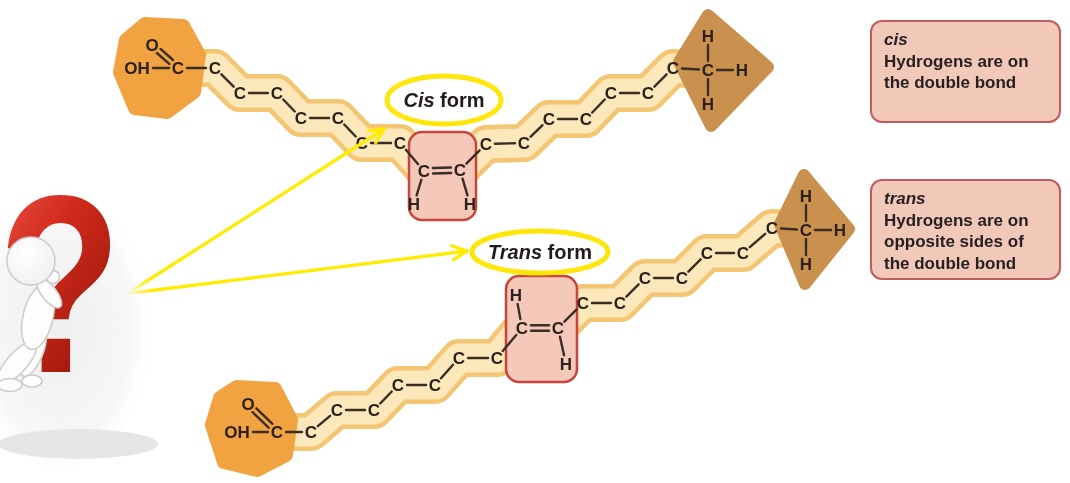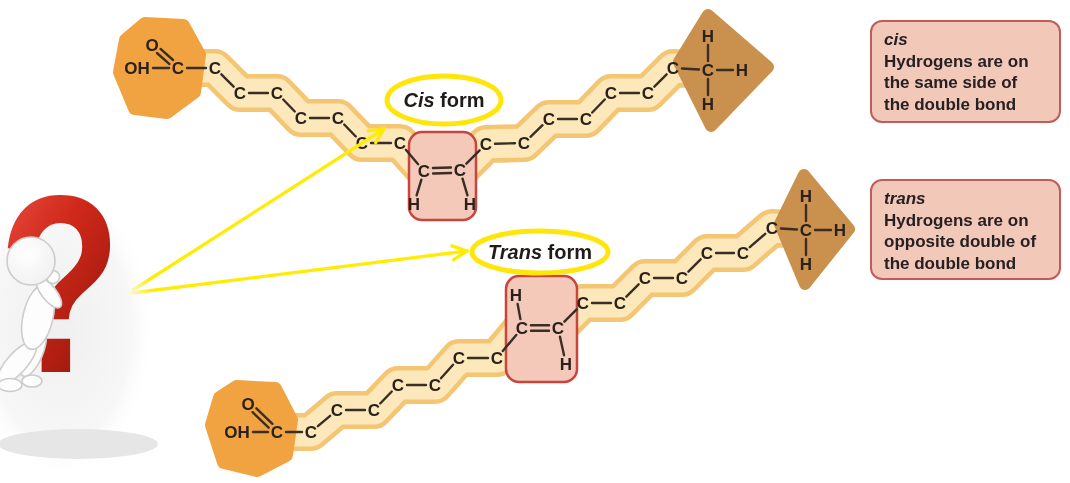--- a/index.html
+++ b/index.html
@@ -184,24 +184,23 @@
           <ellipse cx="49" cy="293" rx="7.5" ry="18" transform="rotate(-38 49 293)"></ellipse>
           <circle cx="53" cy="277" r="6.5"></circle>
           <circle cx="31" cy="261" r="24" fill="url(#head-grad)"></circle>
         </g>
       </g>
     </svg>
 
   <div class="info-box cis">
     <div class="info-title">cis</div>
     <div class="info-line">Hydrogens are on</div>
-    <div class="info-line">the same side of</div>
     <div class="info-line">the double bond</div>
   </div>
 
   <div class="info-box trans">
     <div class="info-title">trans</div>
     <div class="info-line">Hydrogens are on</div>
-    <div class="info-line">opposite double of</div>
+    <div class="info-line">opposite sides of</div>
     <div class="info-line">the double bond</div>
   </div>
 
 </div>
 
 </body></html>

